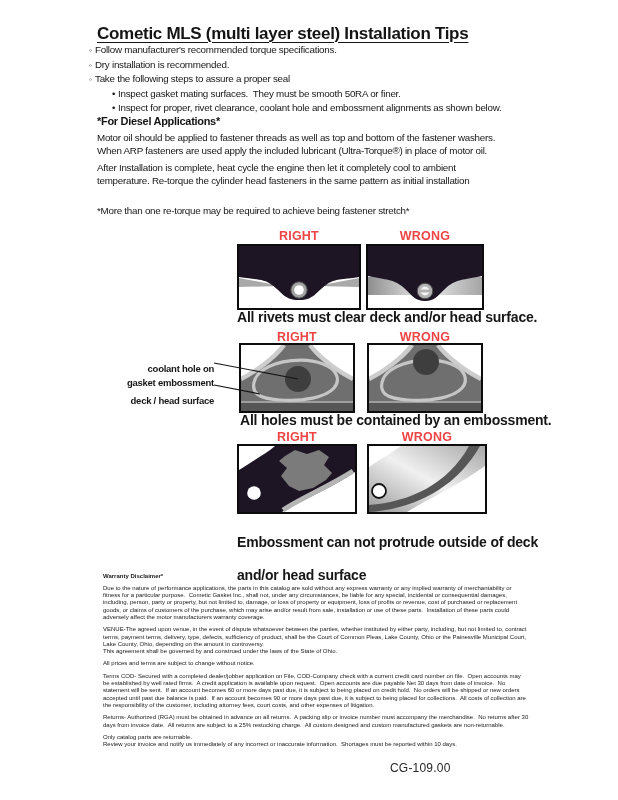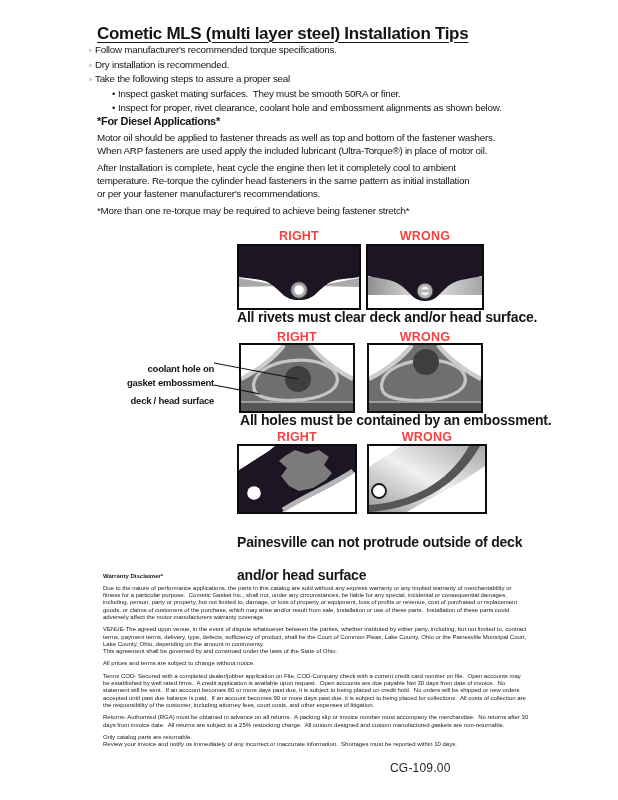--- a/index.html
+++ b/index.html
@@ -55,21 +55,20 @@
   </div>
 
   <div class="abs diesel-head">*For Diesel Applications*</div>
   <div class="abs para" style="top:132px;">
     <div class="ln">Motor oil should be applied to fastener threads as well as top and bottom of the fastener washers.</div>
     <div class="ln">When ARP fasteners are used apply the included lubricant (Ultra-Torque®) in place of motor oil.</div>
   </div>
   <div class="abs para" style="top:162px;">
     <div class="ln">After Installation is complete, heat cycle the engine then let it completely cool to ambient</div>
     <div class="ln">temperature. Re-torque the cylinder head fasteners in the same pattern as initial installation</div>
-    <div class="ln">or per your fastener manufacturer's recommendations.</div>
   </div>
   <div class="abs note">*More than one re-torque may be required to achieve being fastener stretch*</div>
 
   <div class="abs dlabel" style="left:237px;top:229px;width:124px;">RIGHT</div>
   <div class="abs dlabel" style="left:366px;top:229px;width:118px;">WRONG</div>
 
   <div class="abs panel" style="left:237px;top:244px;width:124px;height:66px;">
     <svg viewBox="0 0 120 62" preserveAspectRatio="none">
       <rect x="0" y="0" width="120" height="62" fill="#ffffff"></rect>
       <polygon points="0,32 42,40 0,41" fill="#a9a9a9"></polygon>
@@ -172,21 +171,21 @@
         </linearGradient>
       </defs>
       <rect x="0" y="0" width="116" height="66" fill="#ffffff"></rect>
       <path d="M32,0 H116 V20 C88,40 59,53 38,66 H0 V21 C13,12 24,6 32,0 Z" fill="url(#g3)"></path>
       <path d="M100,0 L111,0 C86,44 43,63 0,66 L0,59 C41,56 79,38 100,0 Z" fill="#565656"></path>
       <circle cx="10" cy="45" r="7" fill="#ffffff" stroke="#141414" stroke-width="1.8"></circle>
     </svg>
   </div>
 
   <div class="abs caption" style="left:237px;top:515px;">
-    <div>Painesville can not protrude outside of deck</div>
+    <div>Embossment can not protrude outside of deck</div>
     <div>and/or head surface</div>
   </div>
 
   <div class="abs disclaimer">
     <div class="dh">Warranty Disclaimer*</div>
     <p class="gap">Due to the nature of performance applications, the parts in this catalog are sold without any express warranty or any implied warranty of merchantability or fitness for a particular purpose.  Cometic Gasket Inc., shall not, under any circumstances, be liable for any special, incidental or consequential damages, including, person, party or property, but not limited to, damage, or loss of property or equipment, loss of profits or revenue, cost of purchased or replacement goods, or claims of customers of the purchase, which may arise and/or result from sale, installation or use of these parts.  Installation of these parts could adversely affect the motor manufacturers warranty coverage.</p>
     <p>VENUE-The agreed upon venue, in the event of dispute whatsoever between the parties, whether instituted by either party, including, but not limited to, contract terms, payment terms, delivery, type, defects, sufficiency of product, shall be the Court of Common Pleas, Lake County, Ohio or the Painesville Municipal Court, Lake County, Ohio, depending on the amount in controversy.</p>
     <p class="gap">This agreement shall be governed by and construed under the laws of the State of Ohio.</p>
     <p class="gap">All prices and terms are subject to change without notice.</p>
     <p class="gap">Terms COD- Secured with a completed dealer/jobber application on File, COD-Company check with a current credit card number on file.  Open accounts may be established by well rated firms.  A credit application is available upon request.  Open accounts are due payable Net 30 days from date of invoice.  No statement will be sent.  If an account becomes 60 or more days past due, it is subject to being placed on credit hold.  No orders will be shipped or new orders accepted until past due balance is paid.  If an account becomes 90 or more days past due, it is subject to being placed for collections.  All costs of collection are the responsibility of the customer, including attorney fees, court costs, and other expenses of litigation.</p>

